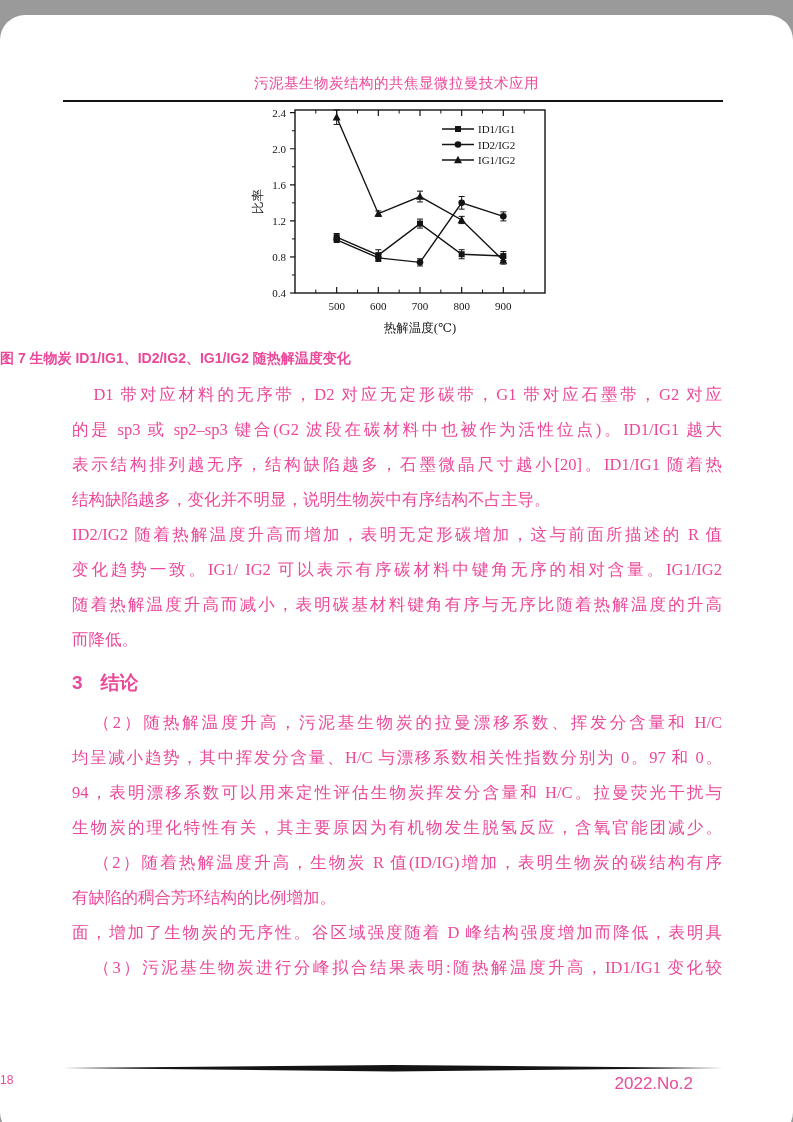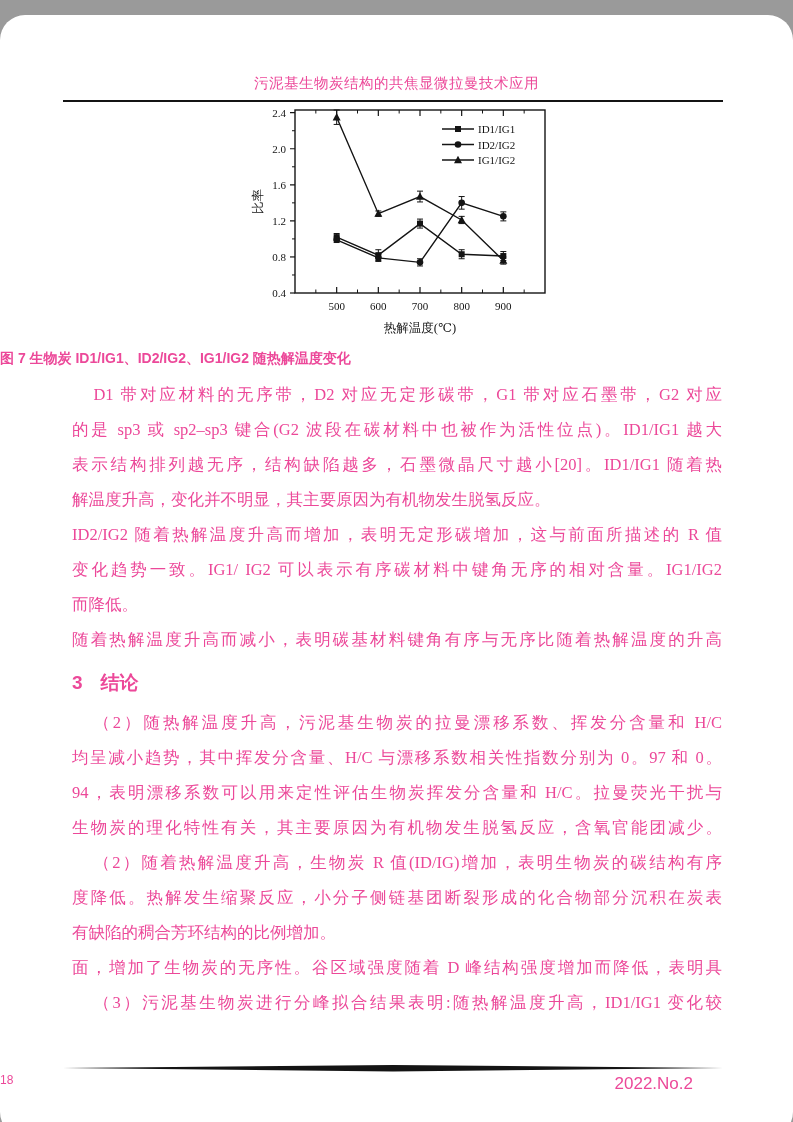--- a/index.html
+++ b/index.html
@@ -171,32 +171,31 @@
         <text x="12" y="98.5" text-anchor="middle" class="axis-title" transform="rotate(-90 12 98.5)">比率</text>
       </svg>
   </div>
 
   <div class="fig-caption">图 7  生物炭 ID1/IG1、ID2/IG2、IG1/IG2 随热解温度变化</div>
 
   <div class="content" id="content">
       <div class="line indent">D1 带对应材料的无序带，D2 对应无定形碳带，G1 带对应石墨带，G2 对应</div>
       <div class="line">的是 sp3 或 sp2–sp3 键合(G2 波段在碳材料中也被作为活性位点)。ID1/IG1 越大</div>
       <div class="line">表示结构排列越无序，结构缺陷越多，石墨微晶尺寸越小[20]。ID1/IG1 随着热</div>
-      <div class="line last">解温度升高，变化并不明显，其主要原因为有机物发生脱氢反应。</div>
+      <div class="line last">结构缺陷越多，变化并不明显，说明生物炭中有序结构不占主导。</div>
       <div class="line">ID2/IG2 随着热解温度升高而增加，表明无定形碳增加，这与前面所描述的 R 值</div>
       <div class="line">变化趋势一致。IG1/ IG2 可以表示有序碳材料中键角无序的相对含量。IG1/IG2</div>
+      <div class="line">随着热解温度升高而减小，表明碳基材料键角有序与无序比随着热解温度的升高</div>
       <div class="line last">而降低。</div>
-      <div class="line">随着热解温度升高而减小，表明碳基材料键角有序与无序比随着热解温度的升高</div>
       <div class="heading"><span class="num">3</span><span>结论</span></div>
       <div class="line indent">（2）随热解温度升高，污泥基生物炭的拉曼漂移系数、挥发分含量和 H/C</div>
       <div class="line">均呈减小趋势，其中挥发分含量、H/C 与漂移系数相关性指数分别为 0。97 和 0。</div>
       <div class="line">94，表明漂移系数可以用来定性评估生物炭挥发分含量和 H/C。拉曼荧光干扰与</div>
       <div class="line">生物炭的理化特性有关，其主要原因为有机物发生脱氢反应，含氧官能团减少。</div>
       <div class="line indent">（2）随着热解温度升高，生物炭 R 值(ID/IG)增加，表明生物炭的碳结构有序</div>
-      <div class="line">度降低。热解发生缩聚反应，小分子侧链基团断裂形成的化合物部分沉积在炭表</div>
       <div class="line last">有缺陷的稠合芳环结构的比例增加。</div>
       <div class="line">面，增加了生物炭的无序性。谷区域强度随着 D 峰结构强度增加而降低，表明具</div>
       <div class="line indent">（3）污泥基生物炭进行分峰拟合结果表明:随热解温度升高，ID1/IG1 变化较</div>
     </div>
 
   <svg class="footer-rule" width="660" height="7" viewBox="0 0 660 7">
     <polygon points="0,3 330,0 660,3 330,6.5" fill="#141414"></polygon>
   </svg>
   <div class="page-num">18</div>
   <div class="issue">2022.No.2</div>

